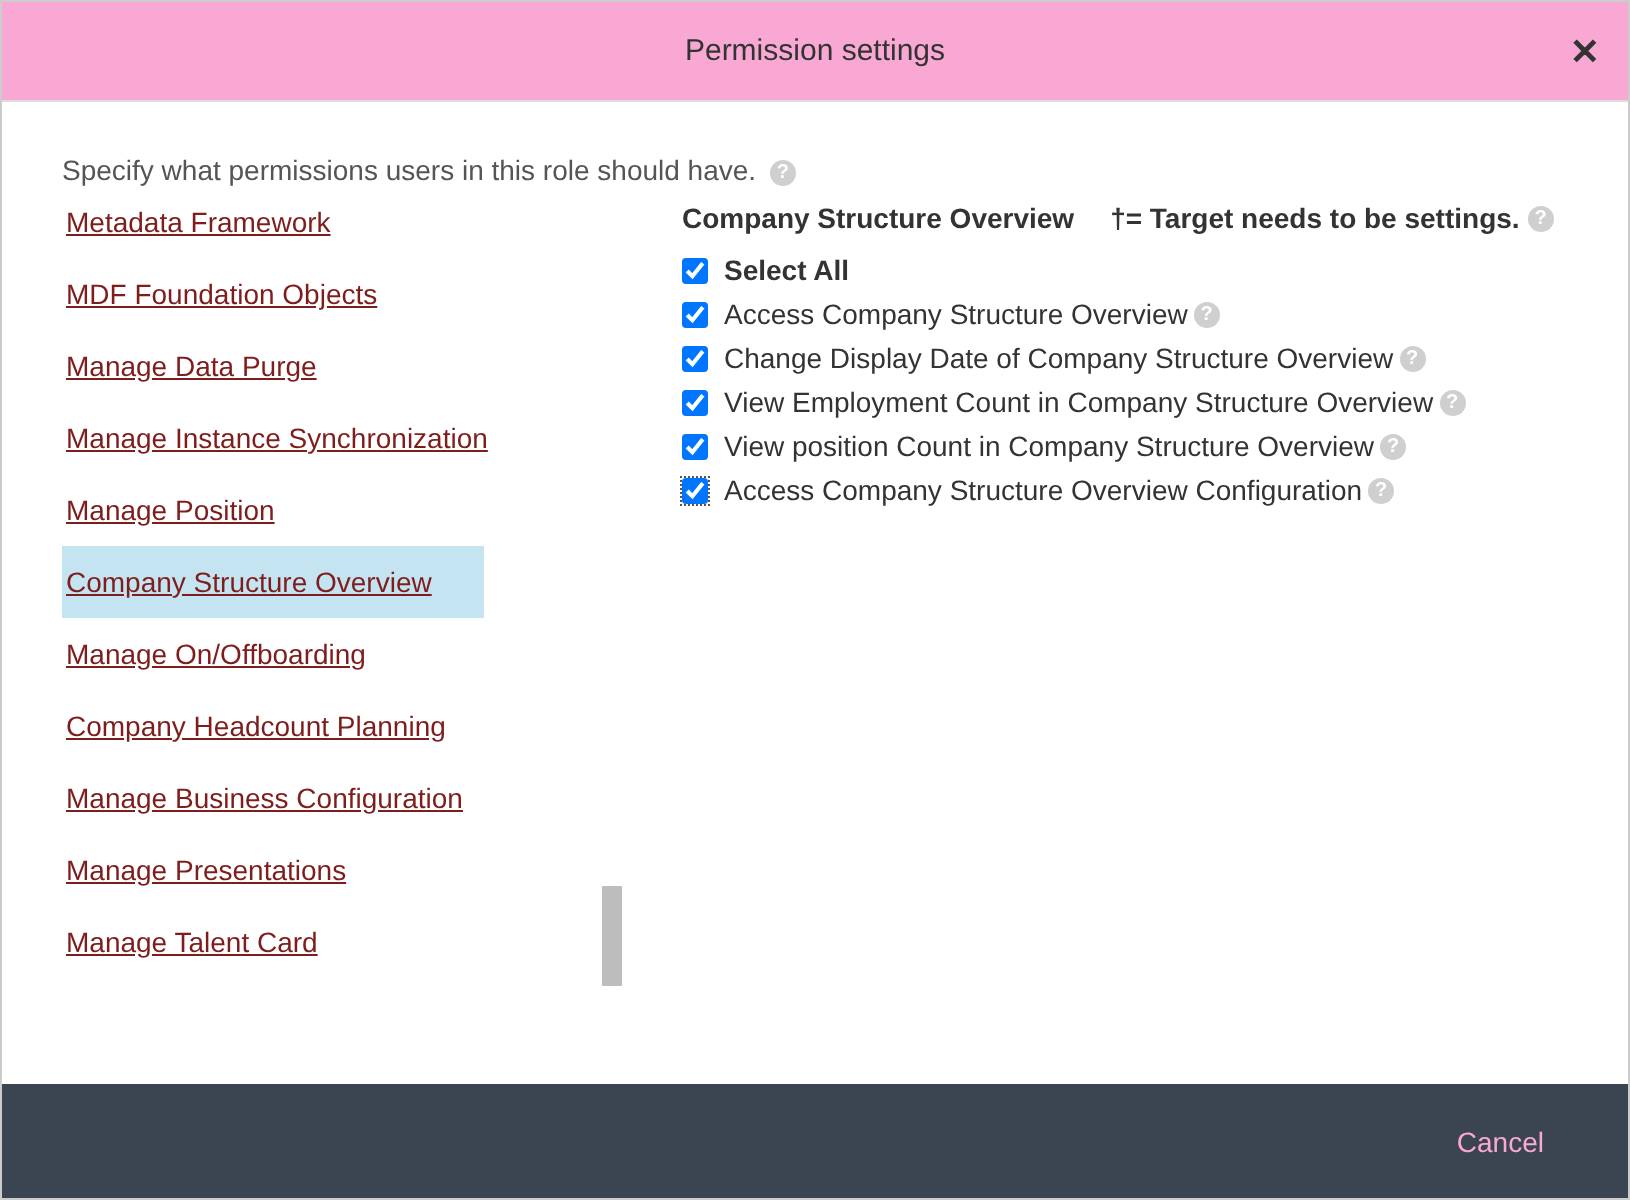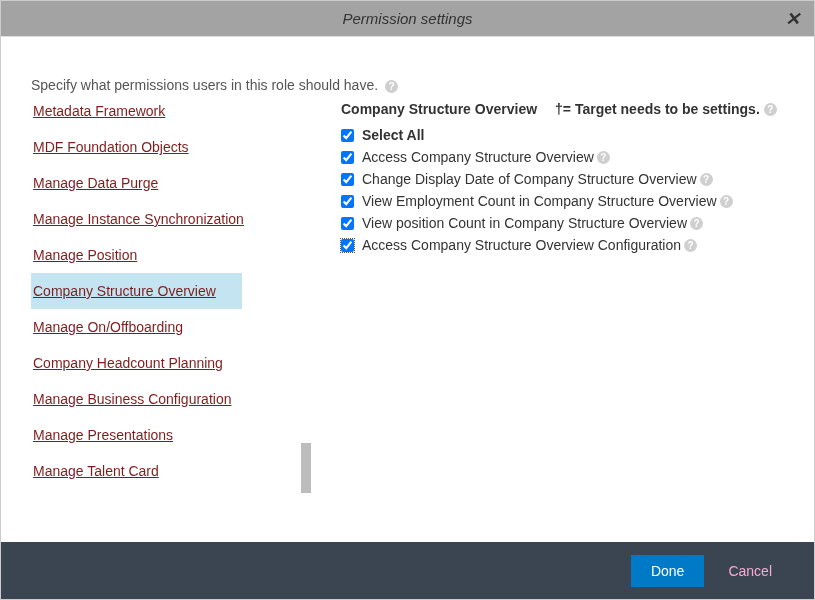--- a/index.html
+++ b/index.html
@@ -9,27 +9,26 @@
     color: #333;
     background: #fff;
     width: 815px;
     height: 600px;
     overflow: hidden;
     position: relative;
     border: 1px solid #ccc;
   }
   .titlebar {
     position: relative;
-    height: 36px;
+    height: 50px;
     border-bottom: 1px solid #ddd;
-    background: #a3a3a3;
+    background: #f9a8d4;
     display: flex;
     align-items: center;
     justify-content: center;
-    font-style: italic;
   }
   .titlebar .title {
     font-size: 15px;
     color: #333;
   }
   .titlebar .close {
     position: absolute;
     right: 14px;
     top: 50%;
     transform: translateY(-50%);
@@ -231,15 +230,14 @@
             <input type="checkbox" checked="" style="">
             <label>Access Company Structure Overview Configuration</label>
             <span class="help-icon">?</span>
           </div>
         </div>
     </div>
   </div>
 </div>
 
 <div class="footer">
-  <button class="btn btn-primary">Done</button>
   <button class="btn btn-secondary">Cancel</button>
 </div>
 
 </body></html>

